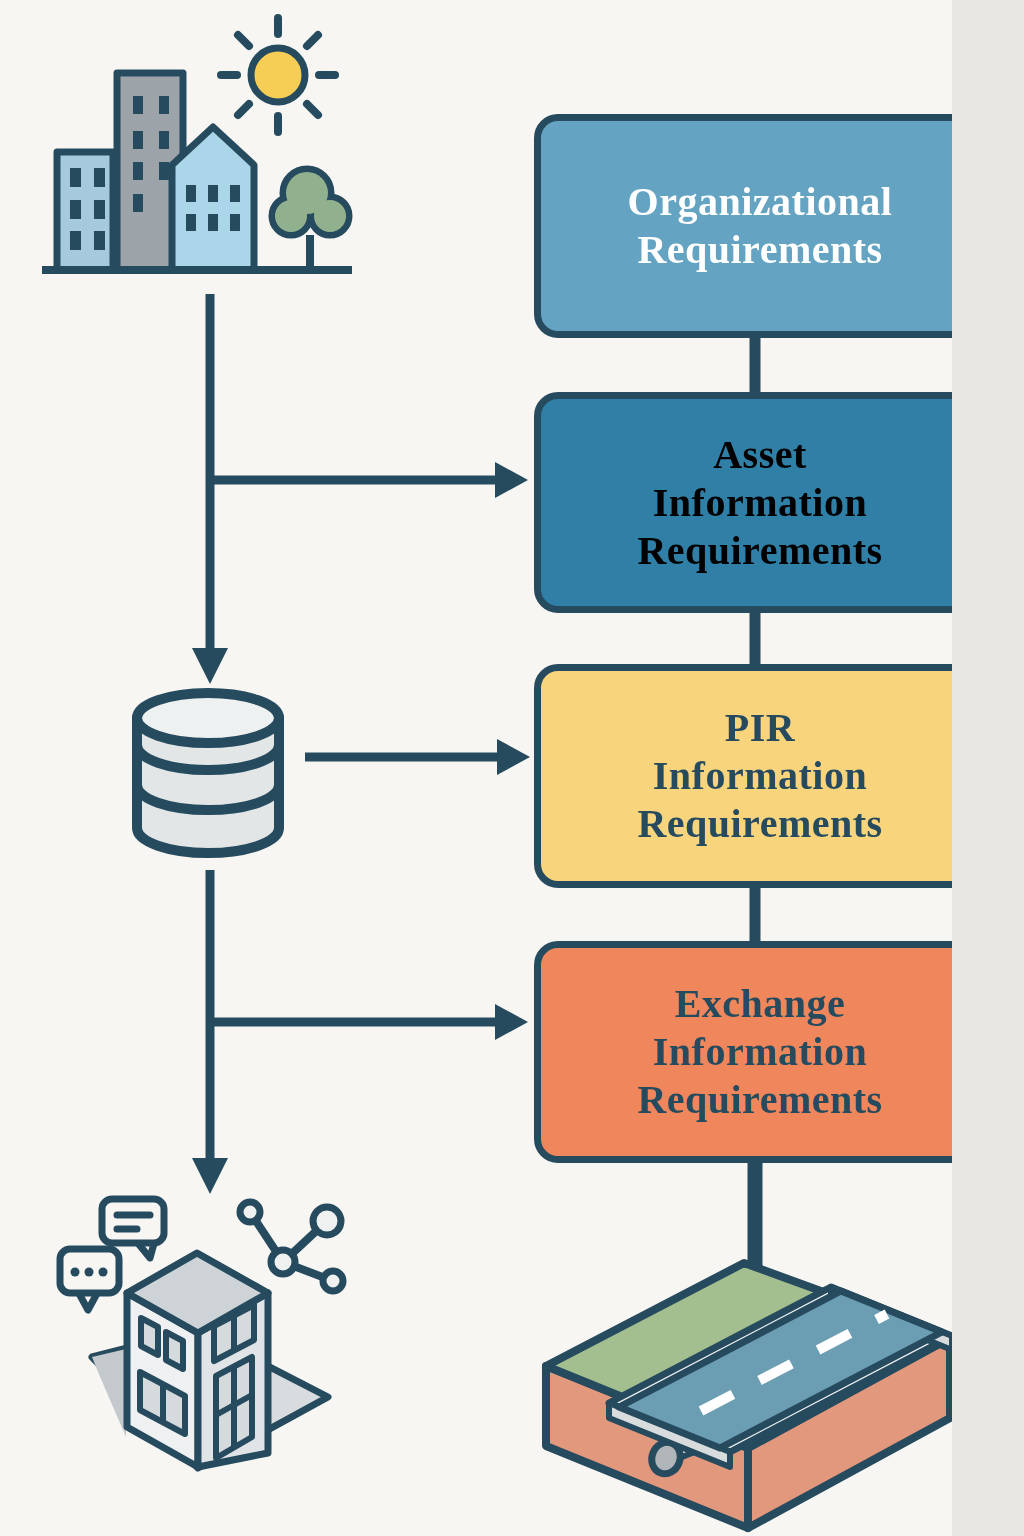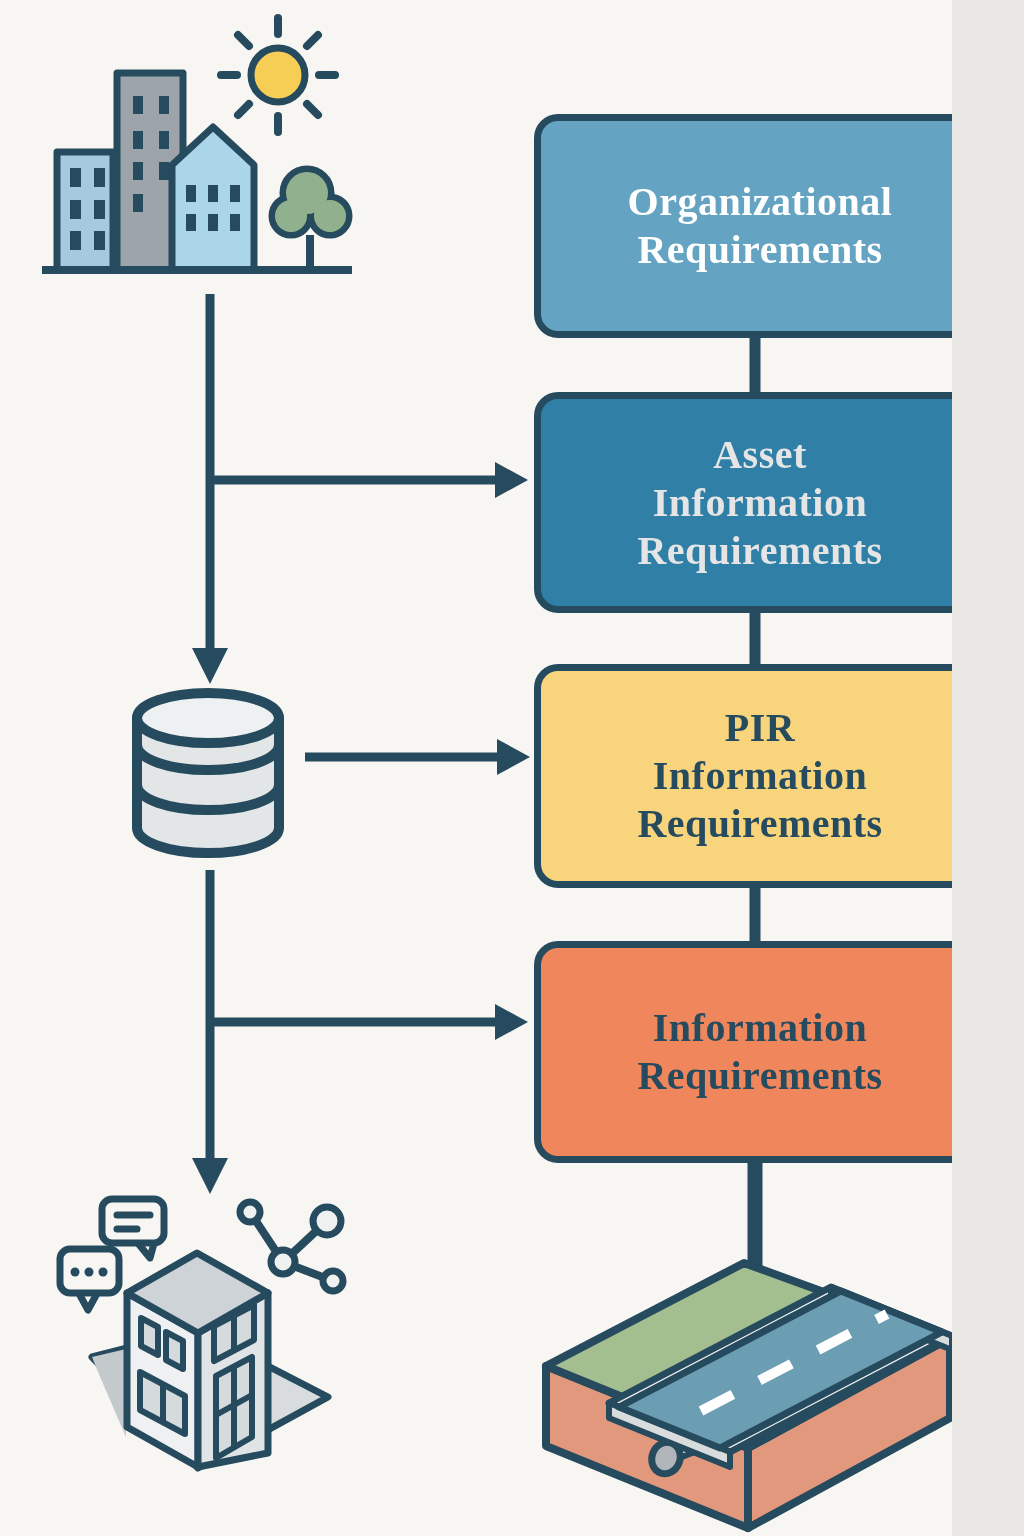--- a/index.html
+++ b/index.html
@@ -214,30 +214,31 @@
 
       <line x1="701" y1="1411" x2="887" y2="1314" stroke="#FFFFFF" stroke-width="10" stroke-dasharray="36 30" stroke-linecap="butt"></line>
     </g>
   </svg>
 
   <div class="flow-box" id="box-oir" style="background-color: rgb(100, 164, 194); color: rgb(255, 255, 255);">
     <span class="box-line">Organizational</span>
     <span class="box-line">Requirements</span>
   </div>
 
-  <div class="flow-box" id="box-air" style="background-color: rgb(47, 127, 167); color: #e5e5e5;">
+  <div class="flow-box" id="box-air" style="background-color: rgb(47, 127, 167); color: #000000;">
     <span class="box-line">Asset</span>
     <span class="box-line">Information</span>
     <span class="box-line">Requirements</span>
   </div>
 
   <div class="flow-box" id="box-pir" style="background-color: rgb(248, 212, 125); color: rgb(38, 74, 94);">
     <span class="box-line">PIR</span>
     <span class="box-line">Information</span>
     <span class="box-line">Requirements</span>
   </div>
 
   <div class="flow-box" id="box-eir" style="background-color: rgb(240, 135, 92); color: rgb(38, 74, 94);">
+    <span class="box-line">Exchange</span>
     <span class="box-line">Information</span>
     <span class="box-line">Requirements</span>
   </div>
 
 </div>
 
 </body></html>

